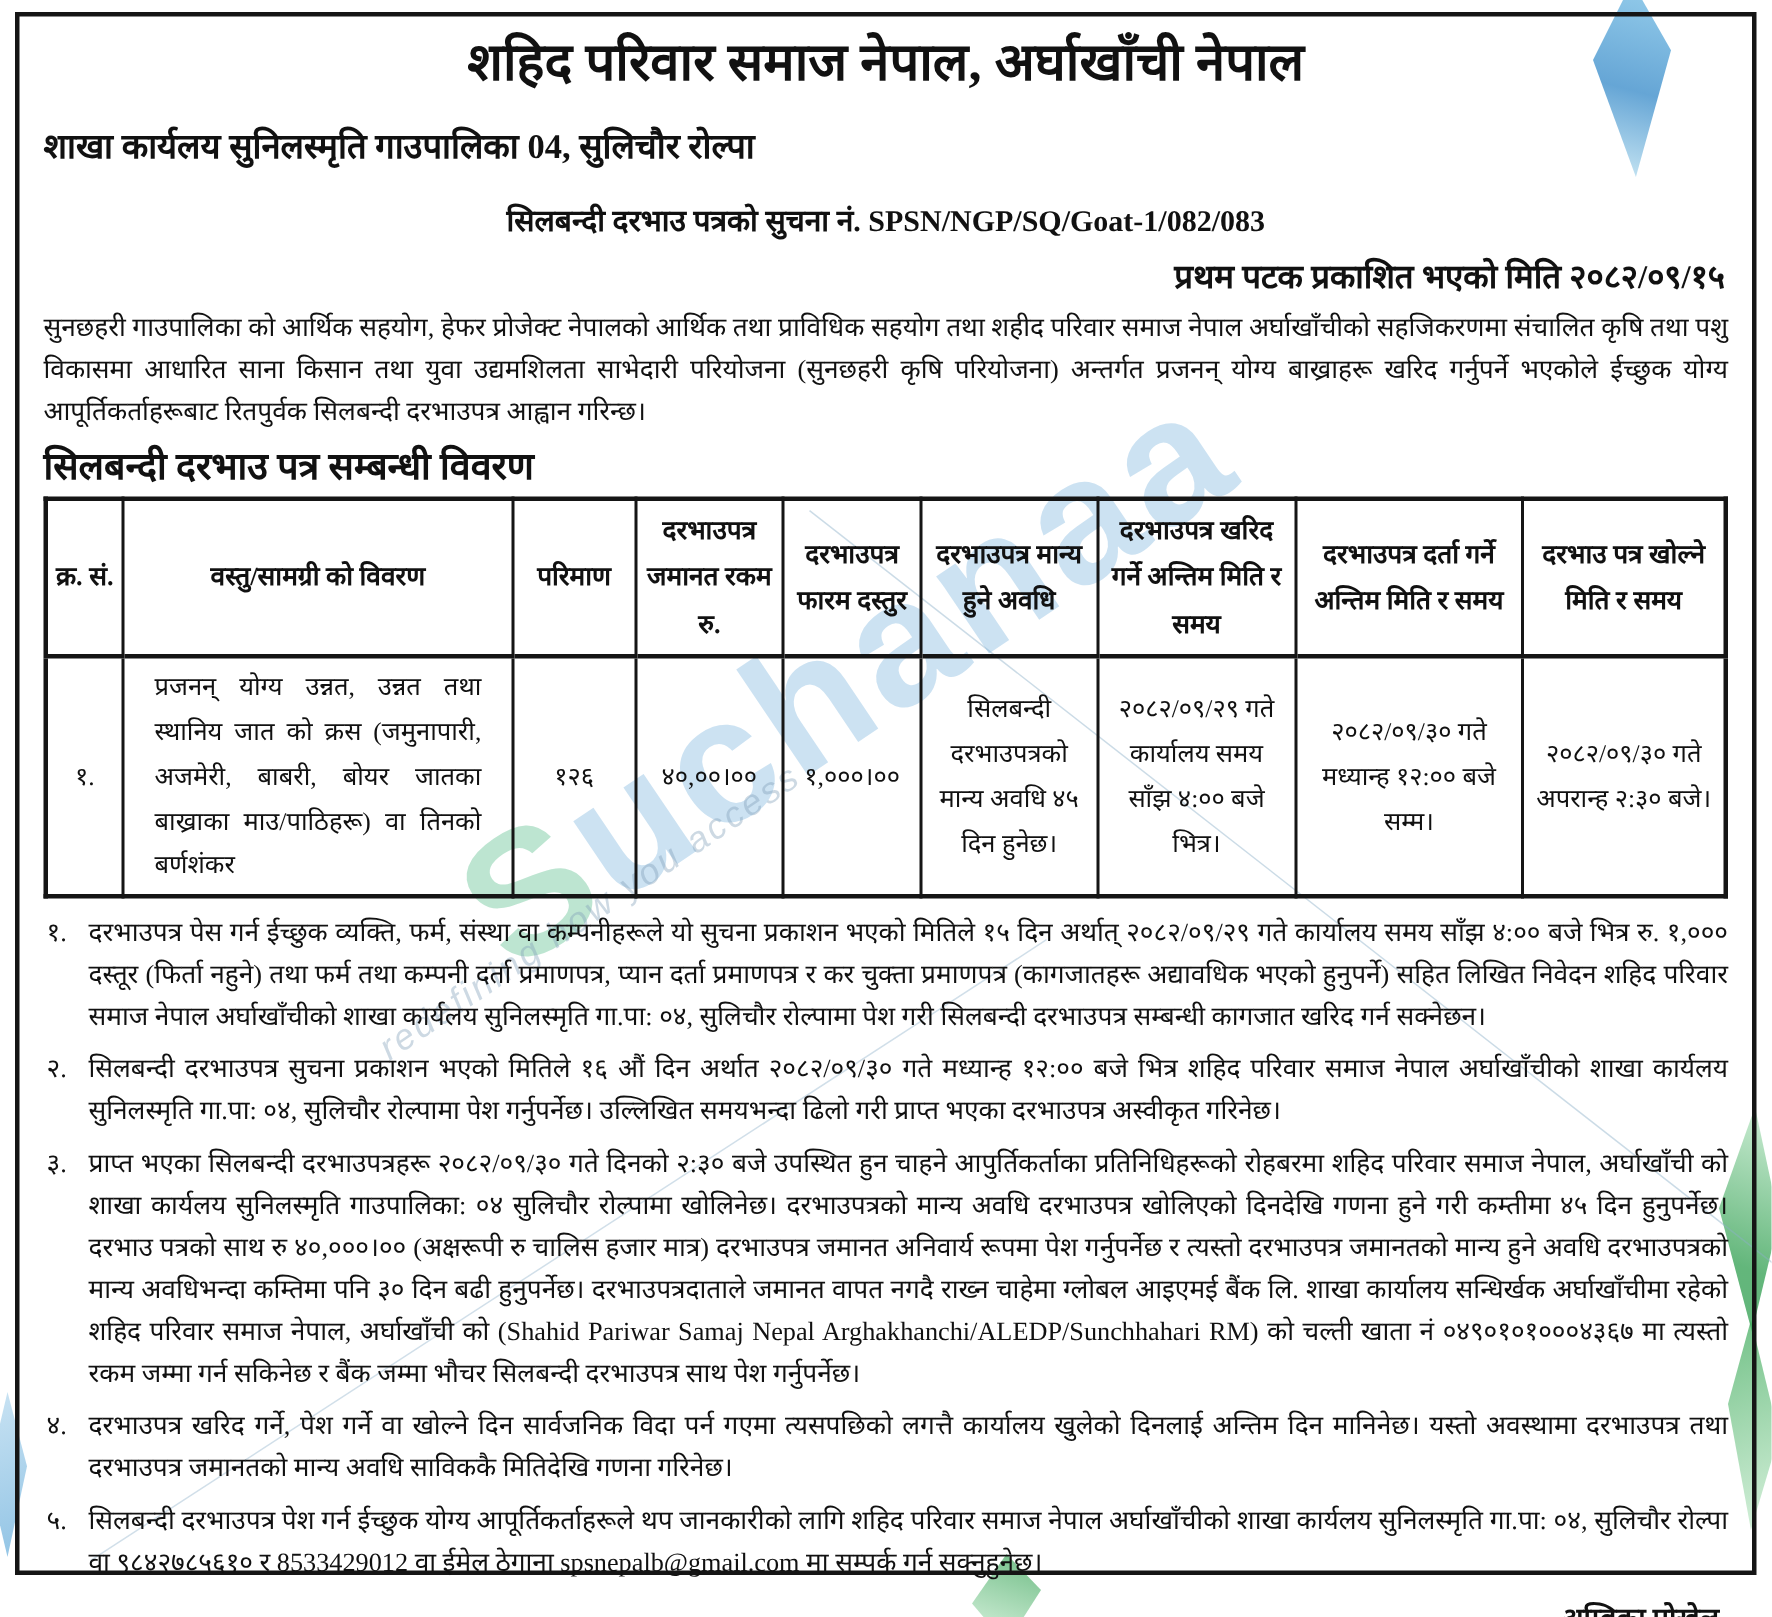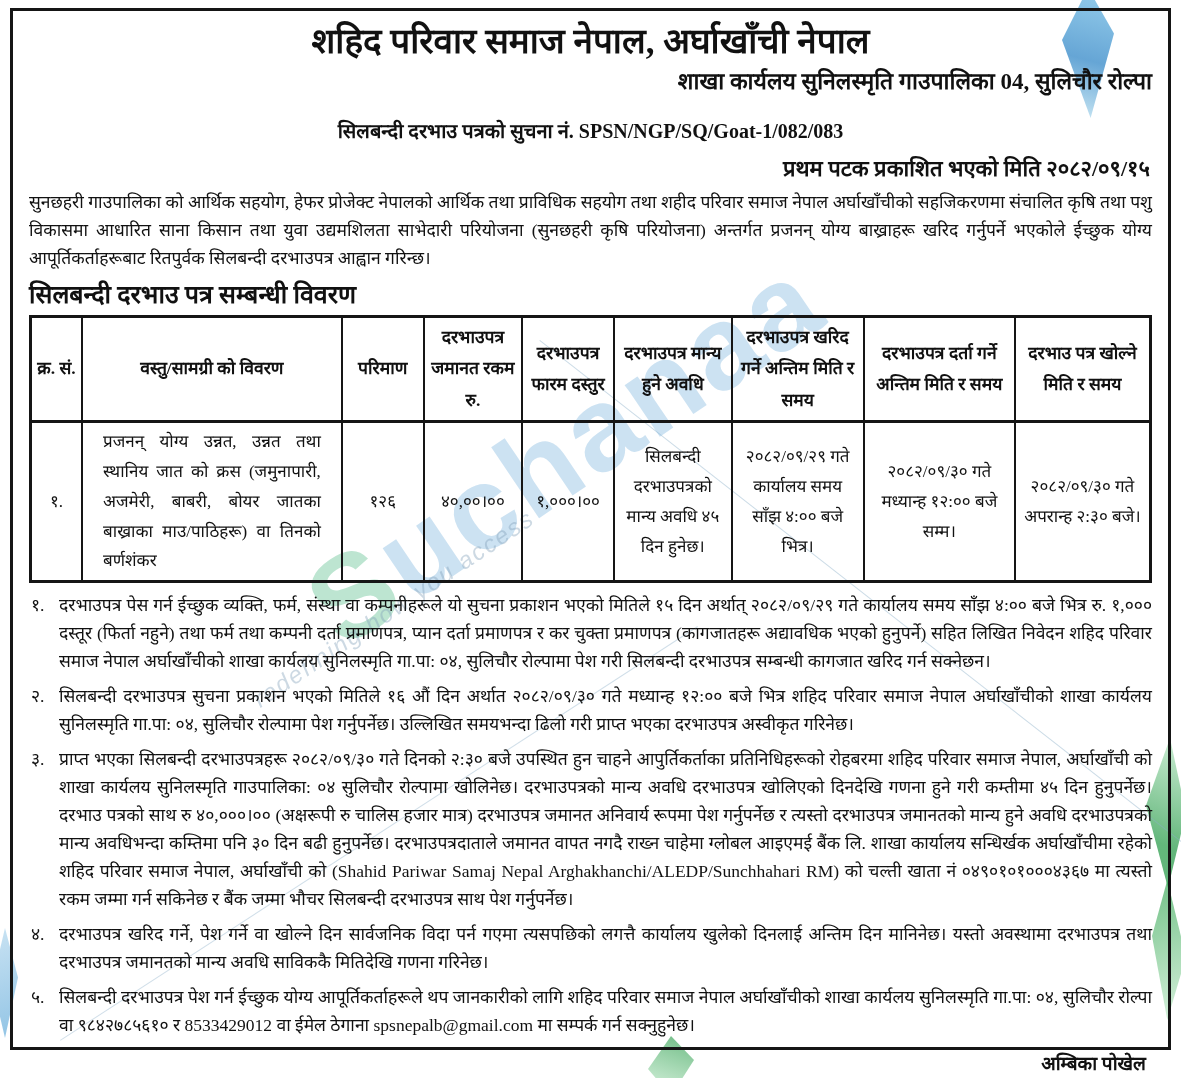--- a/index.html
+++ b/index.html
@@ -78,21 +78,21 @@
   
   .doc {
     position:absolute; left:10px; top:8px; width:1161px; height:1042px;
     border:3px solid #151515;
     background:transparent;
     padding:6px 16px 0 16px;
     z-index:2;
   }
 
   .org-name   { text-align:center; font-weight:bold; font-size:35px; line-height:1.2; margin-top:4px; }
-  .branch     { text-align:right; font-weight:bold; font-size:23px; line-height:1.3; margin-top:4px; }
+  .branch     { text-align:left; font-weight:bold; font-size:23px; line-height:1.3; margin-top:20px; }
   .big-title  { text-align:center; font-weight:bold; font-size:41px; line-height:1.15; margin-top:12px; }
   .notice-no  { text-align:center; font-weight:bold; font-size:20px; margin-top:20px; }
   .published  { text-align:right; font-weight:bold; font-size:22px; margin-top:8px; padding-right:2px; }
 
   .intro {
     font-size:17.5px; line-height:1.6; text-align:justify; margin-top:6px;
   }
 
   .table-title { font-weight:bold; font-size:25px; margin-top:4px; margin-bottom:5px; }
 

